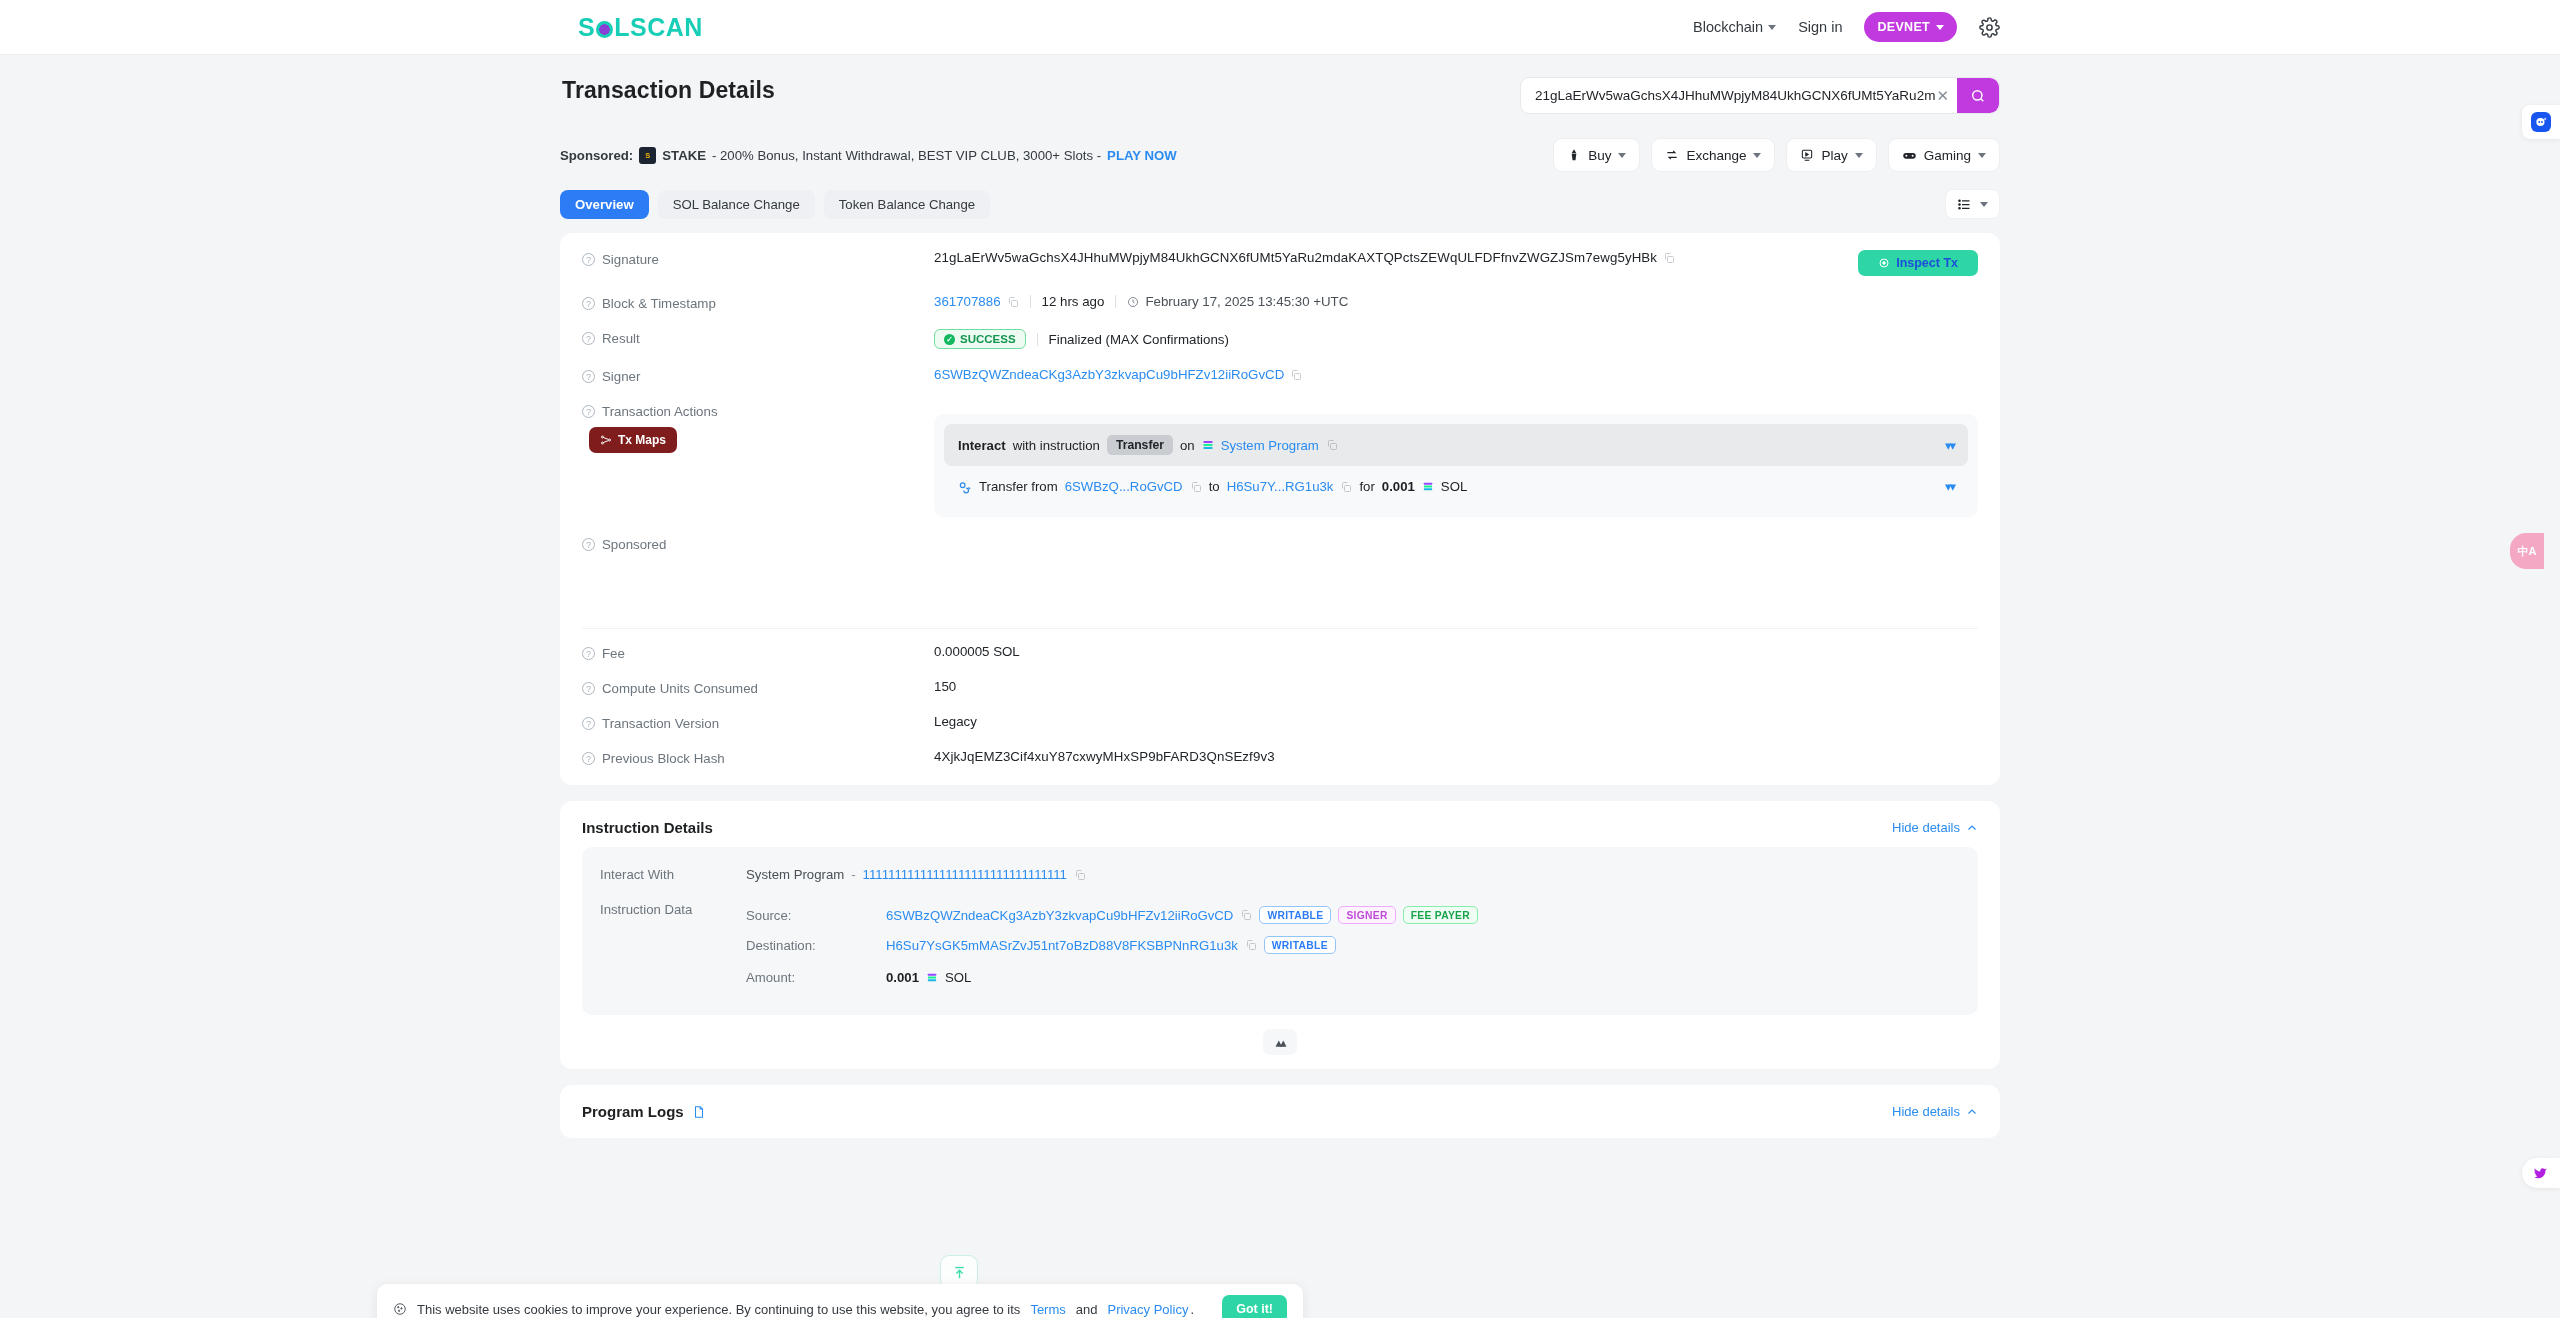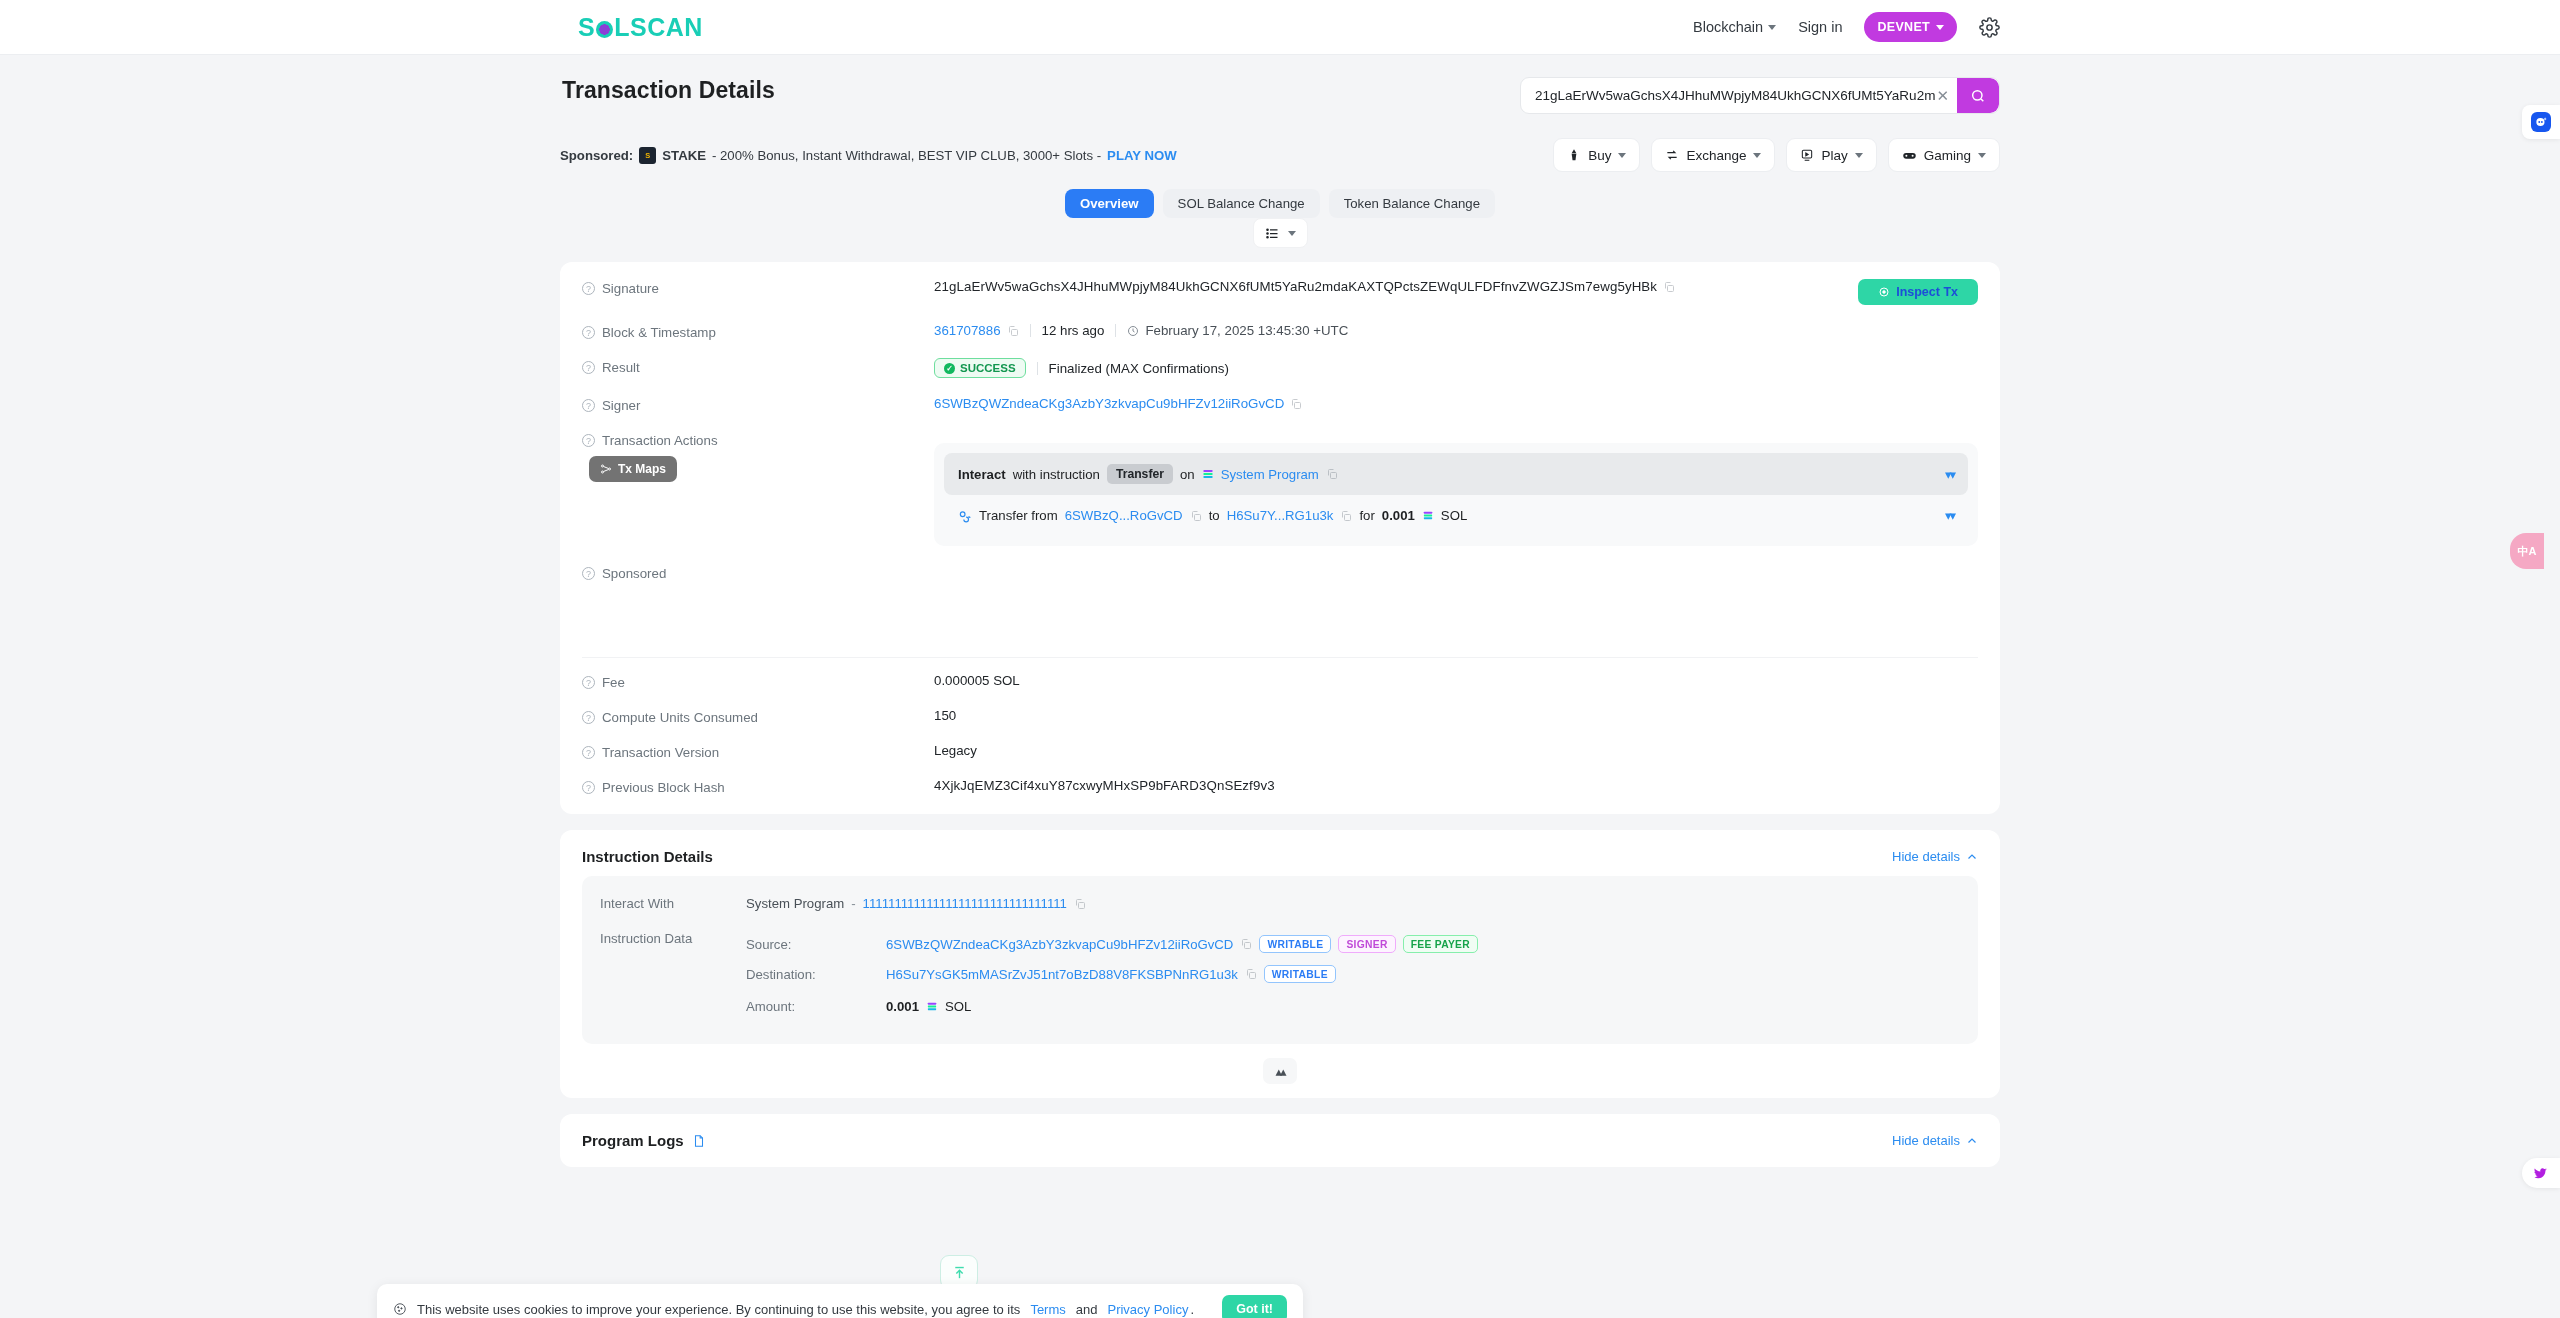--- a/index.html
+++ b/index.html
@@ -80,21 +80,21 @@
   .sponsor .play { color:#2b8cf0; font-weight:700; }
 
   .act-btns { display:flex; gap: 11px; }
   .act-btn {
     background:#fff; border:1px solid #eceef1; border-radius: 9px;
     height: 34px; padding: 0 13px; display:flex; align-items:center; gap:7px;
     font-size: 13.5px; color:#212529; cursor:pointer;
   }
 
   
-  .tabs-row { display:flex; align-items:center; justify-content:space-between; margin-top: 17px; flex-direction: column; }
+  .tabs-row { display:flex; align-items:center; justify-content:space-between; margin-top: 17px; }
   .tabs { display:flex; gap: 9px; }
   .tab {
     padding: 7px 15px; border-radius: 8px; font-size: 13.2px; cursor: pointer;
     background:#eef0f3; color:#343a40; font-weight: 500;
   }
   .tab.active { background:#2b7cf5; color:#fff; font-weight:600; }
   .list-btn {
     background:#fff; border-radius:8px; height:30px; padding:0 11px;
     display:flex; align-items:center; gap:8px; cursor:pointer; border:1px solid #f0f1f3;
   }
@@ -124,21 +124,21 @@
   }
   .badge-success {
     border:1px solid #6ede9e; background:#eefbf3; color:#12964f;
     font-size:11.5px; font-weight:700; padding: 3px 9px; border-radius: 6px;
     display:flex; align-items:center; gap:5px;
   }
   .tick { width:11px;height:11px;border-radius:50%;background:#12b85f;color:#fff;
           font-size:8px;display:flex;align-items:center;justify-content:center;}
 
   .txmaps {
-    background:#737373; color:#fff; font-size:12px; font-weight:700;
+    background:#7f1d1d; color:#fff; font-size:12px; font-weight:700;
     padding:6px 11px; border-radius:7px; display:inline-flex; align-items:center; gap:6px;
     cursor:pointer; margin-top: 8px; margin-left: 7px;
   }
   .legacy-btn {
     background:#2b5ff5; color:#fff; font-size:12.5px; font-weight:700;
     padding: 7px 14px; border-radius: 8px; cursor:pointer;
   }
   .toggle {
     width: 31px; height: 16px; border-radius: 10px; background:#dfe2e6;
     position: relative; cursor:pointer; flex:0 0 31px;

